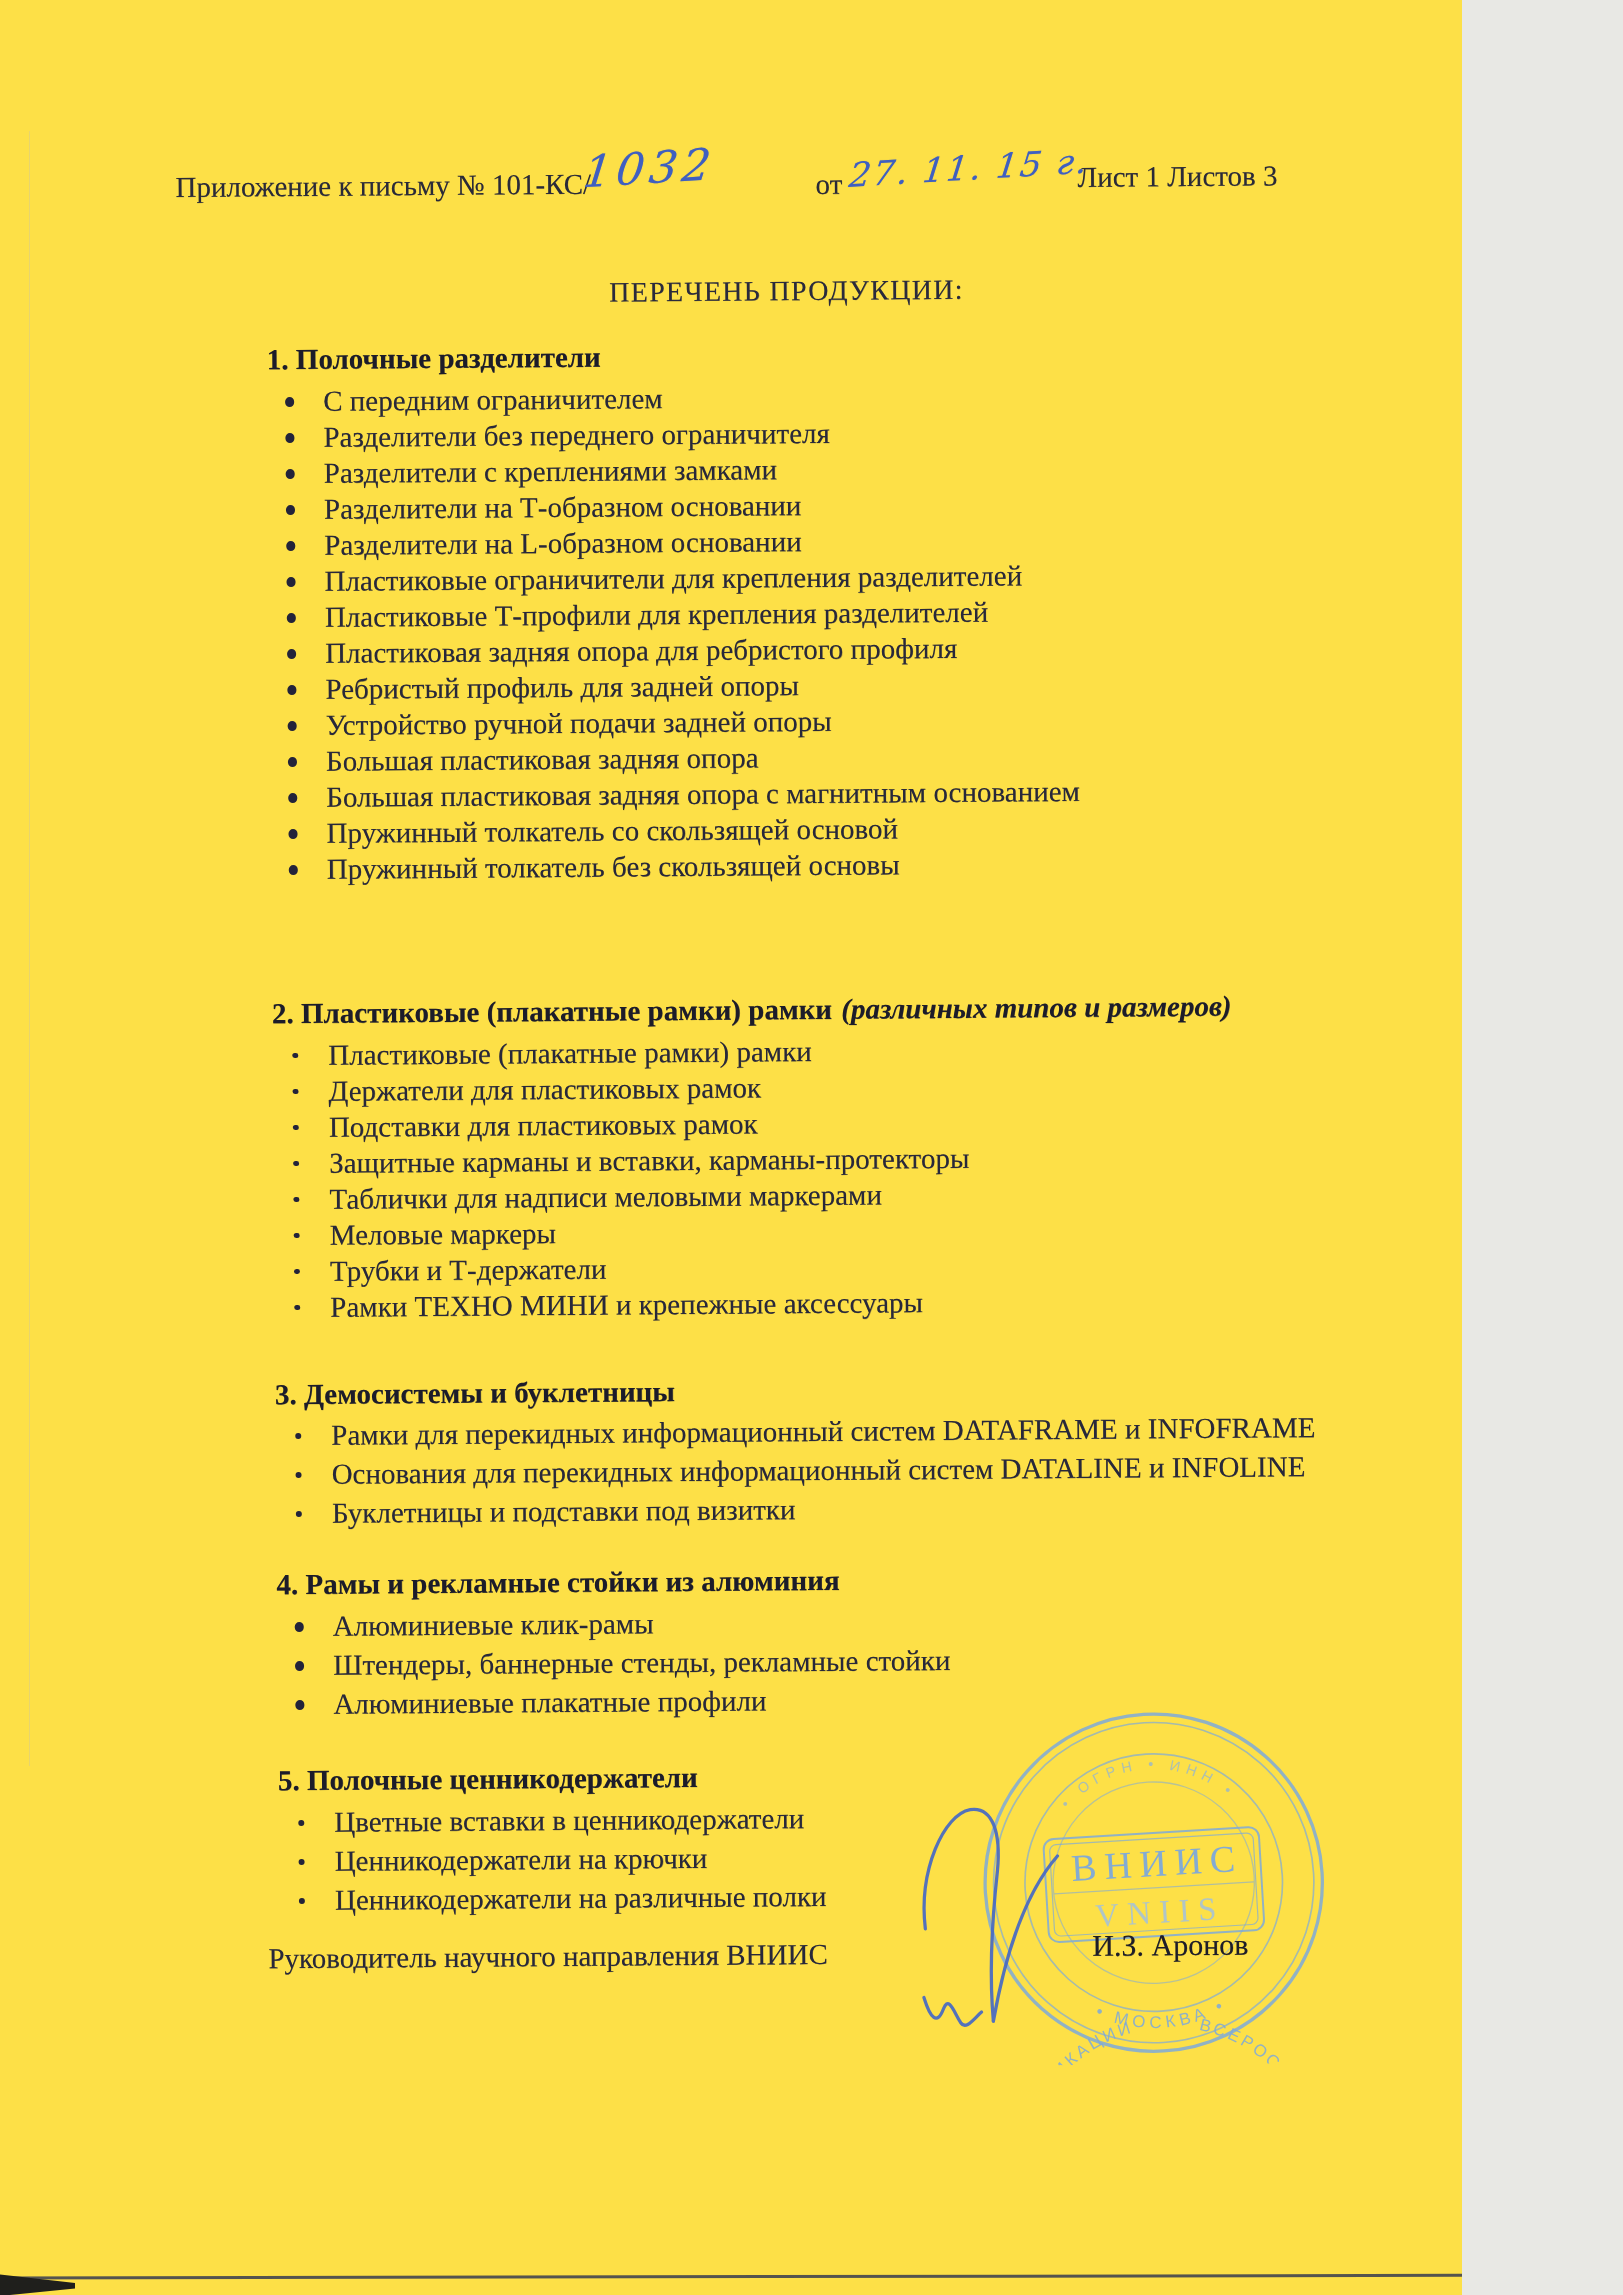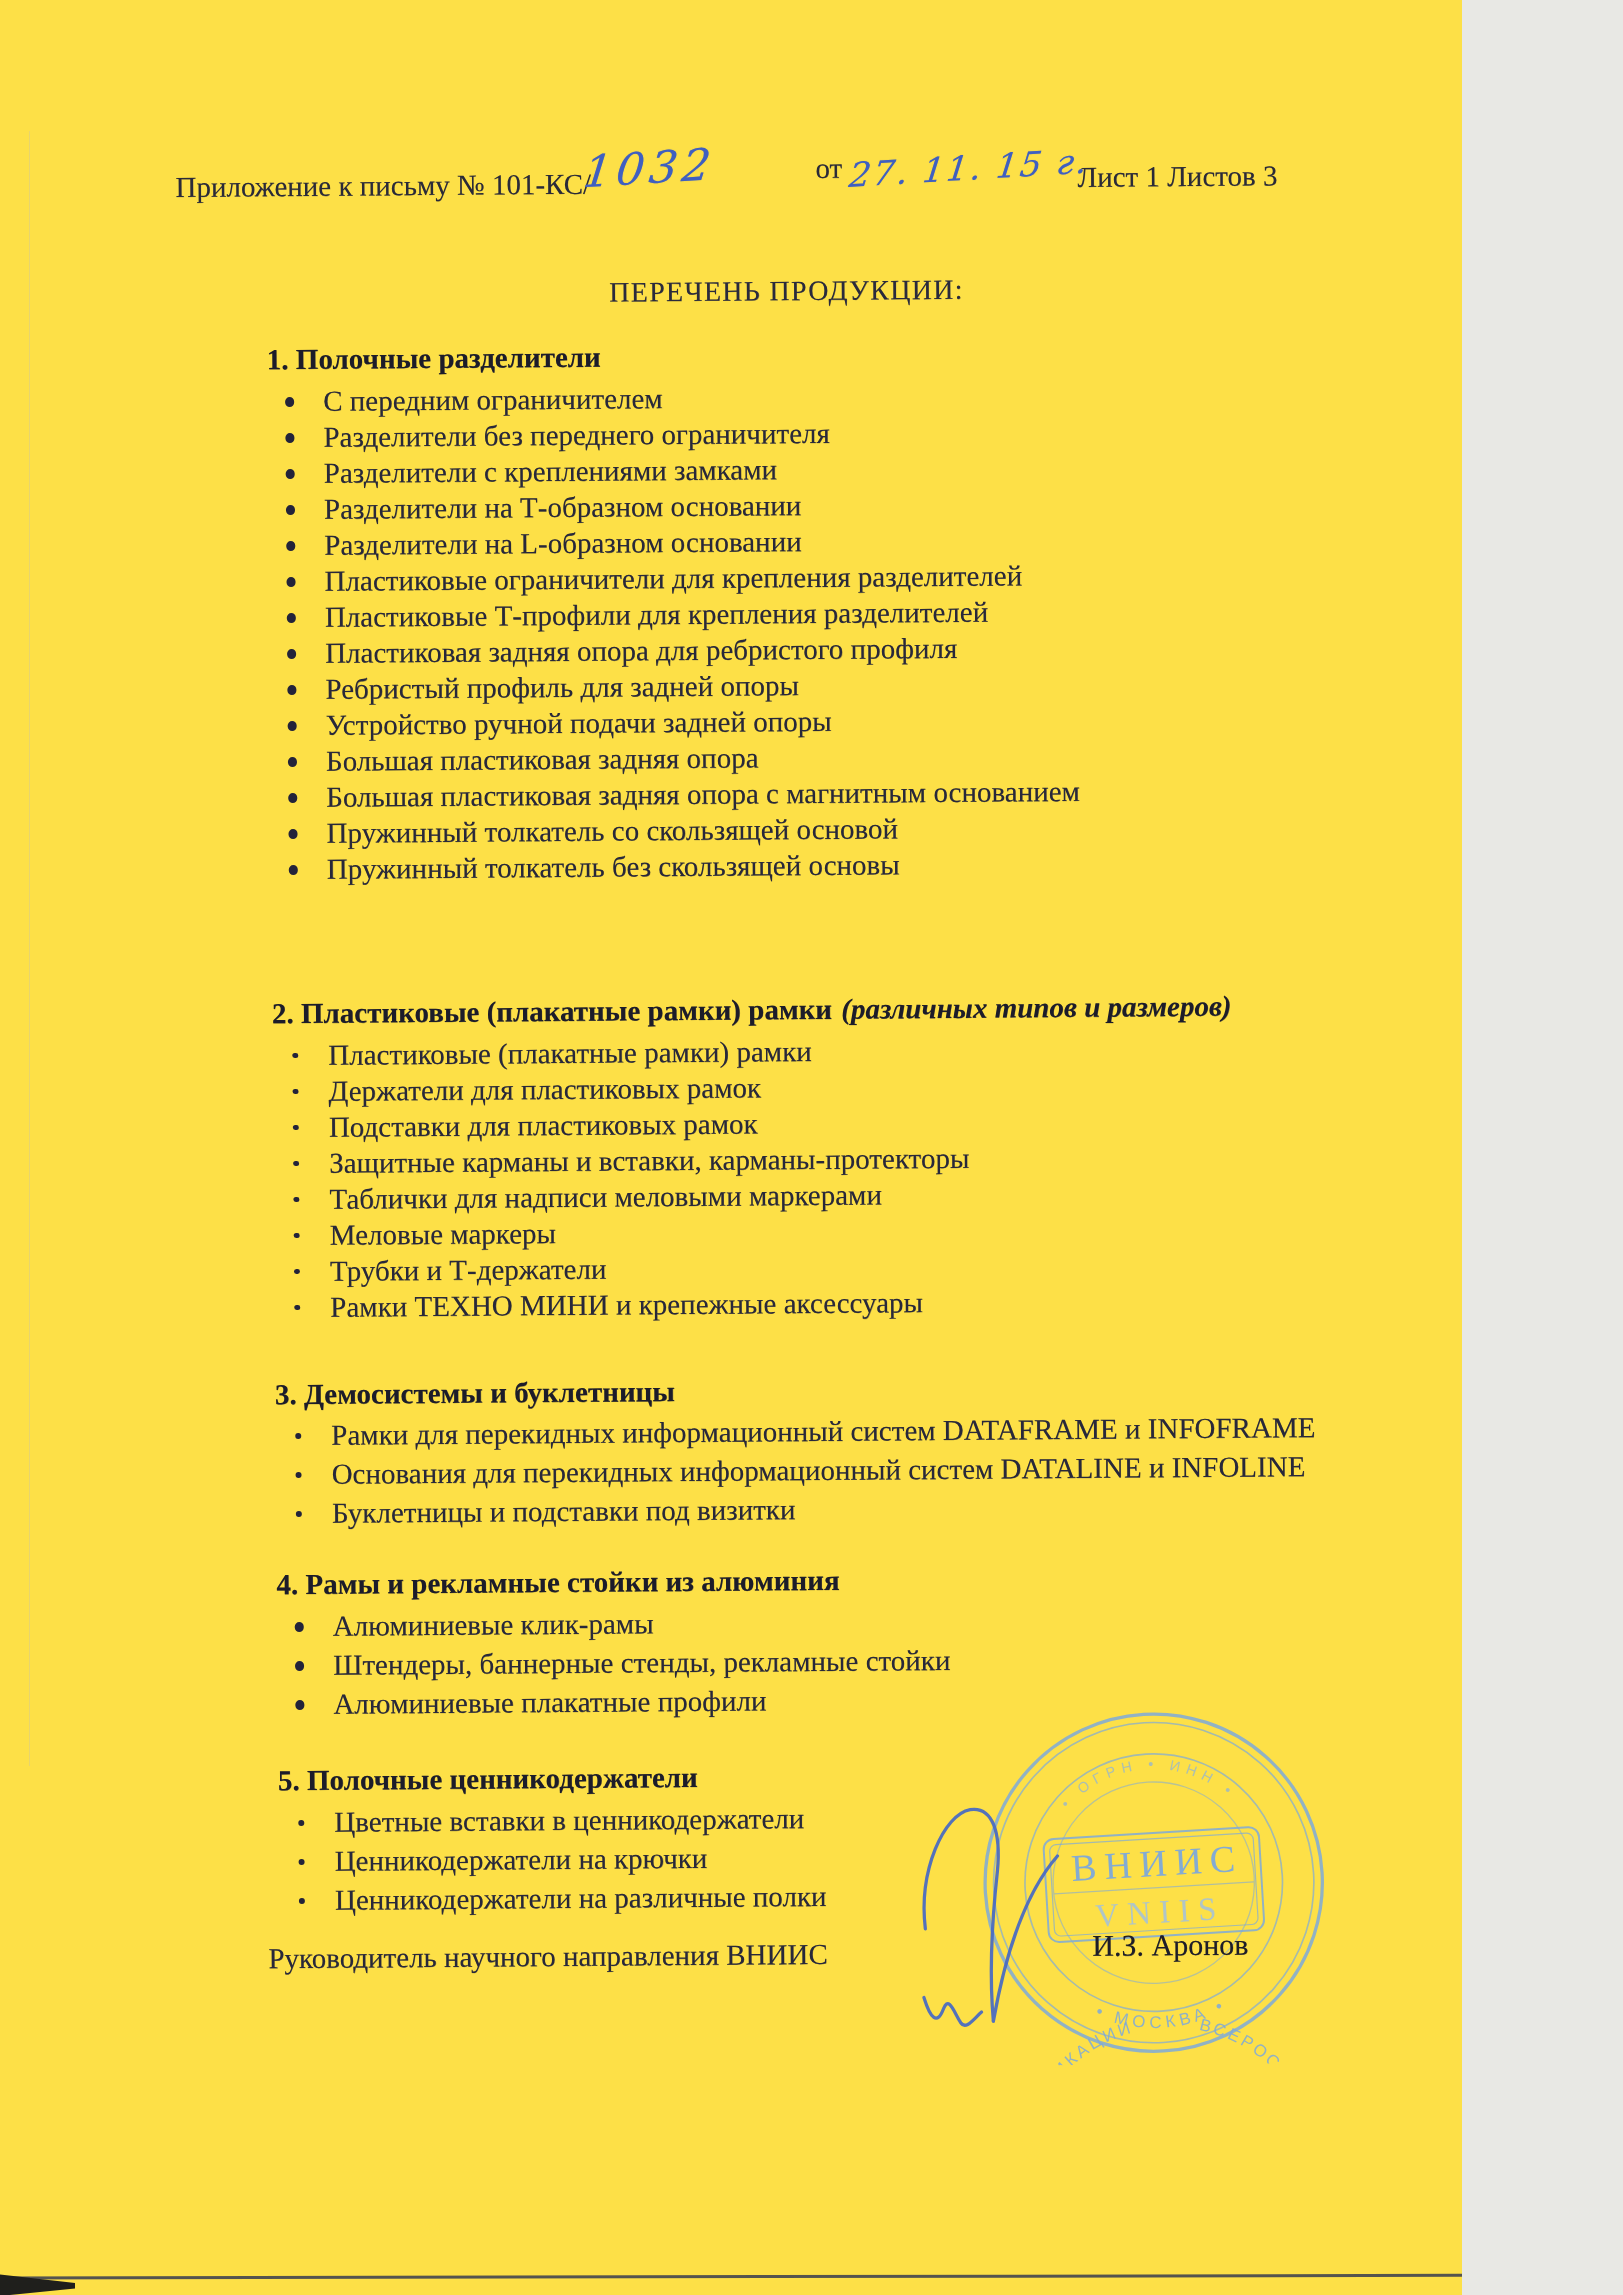--- a/index.html
+++ b/index.html
@@ -59,21 +59,21 @@
                 clip-path:polygon(0 20%,100% 52%,100% 72%,0 100%);}
 </style>
 </head>
 <body>
 
 <div class="page">
   <div class="content">
 
     <span class="hdr" style="left:183px;top:166px;">Приложение к письму № 101-КС/</span>
     <span class="hw hw-num">1032</span>
-    <span class="hdr" style="left:823px;top:152px;">от</span>
+    <span class="hdr" style="left:823px;top:168px;">от</span>
     <span class="hw hw-date">27. 11. 15 г.</span>
     <span class="hdr" style="left:1085px;top:163px;">Лист 1 Листов 3</span>
 
     <div class="doc-title">ПЕРЕЧЕНЬ ПРОДУКЦИИ:</div>
 
     <div class="sections">
         <div class="section sec-1">
           <div class="section-heading"><span>1. Полочные разделители</span></div>
           <ul class="items b-large">
             <li><span class="bullet"></span><span class="li-text">С передним ограничителем</span></li>

